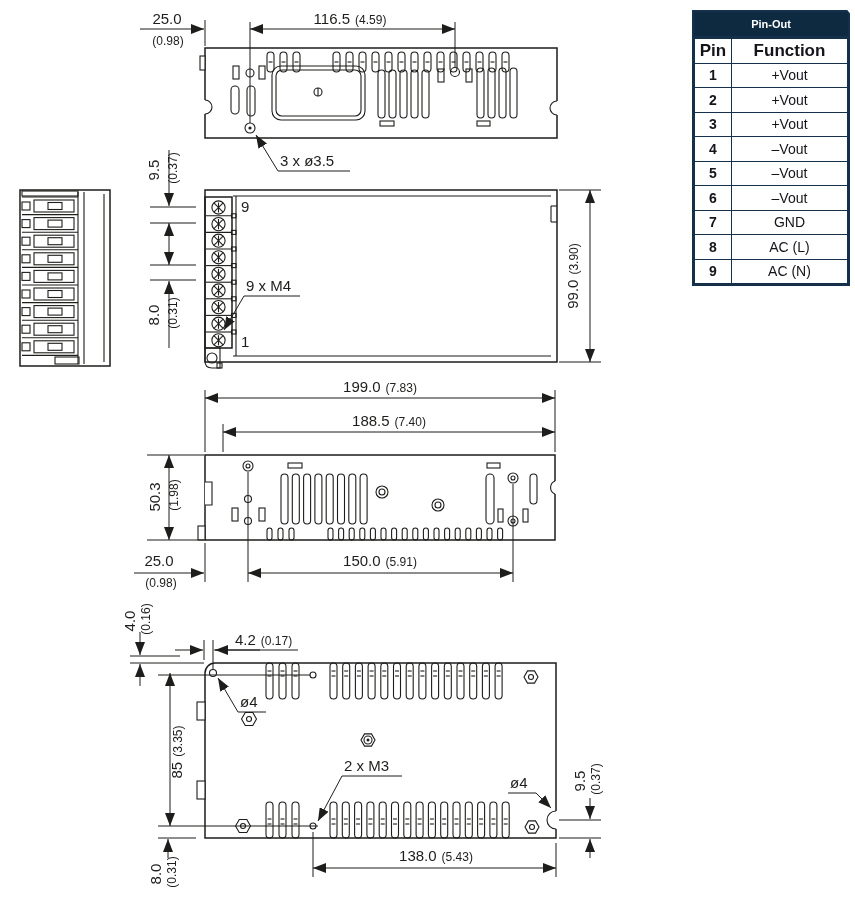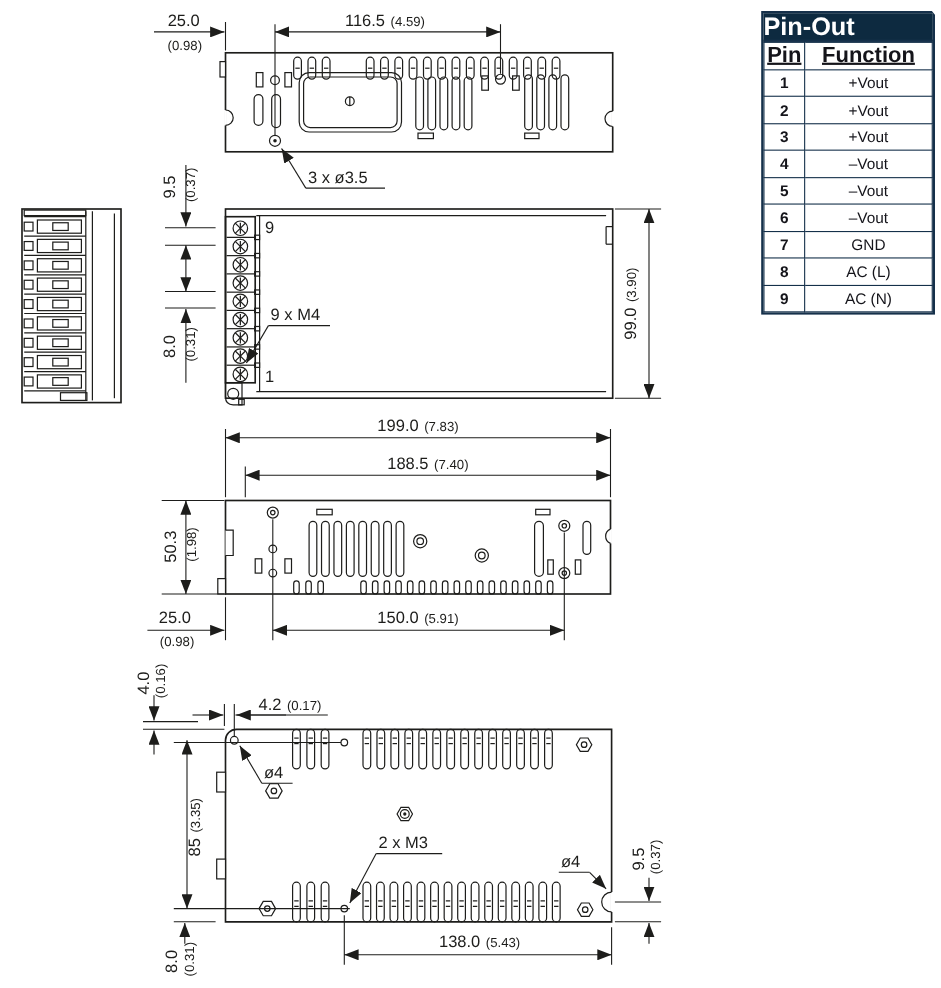--- a/index.html
+++ b/index.html
@@ -8,24 +8,24 @@
   svg .o{stroke-width:1.5;}
   svg .d{stroke-width:1;}
   svg .wf{fill:#fff;}
   svg .cover{stroke:#fff;stroke-width:2.6;}
   svg .sd{fill:#1d1d1b;stroke:none;}
   svg text,svg tspan{fill:#1d1d1b;stroke:none;font-family:"Liberation Sans",sans-serif;}
   .dm{font-size:15px;}
   .din{font-size:12px;}
   .arrh{fill:#1d1d1b;stroke:none;}
   .pinout{position:absolute;left:692px;top:10px;width:154px;background:#fff;border:2px solid #15304a;}
-  .pinout-title{background:#0d2a40;color:#fff;font-weight:700;font-size:23px;text-align:left;height:24px;line-height:24px;border-bottom:2px solid #15304a;}
+  .pinout-title{background:#0d2a40;color:#fff;font-weight:700;font-size:11px;text-align:center;height:24px;line-height:24px;border-bottom:2px solid #15304a;}
   .pinout table{width:100%;border-collapse:collapse;}
   .pinout th,.pinout td{border:1.6px solid #15304a;text-align:center;height:23.5px;font-size:14px;color:#14141a;padding:0;}
-  .pinout th{font-size:20px;font-weight:700;text-decoration:underline;}
+  .pinout th{font-size:17px;font-weight:700;}
   .pinout td.pin{width:36px;font-weight:700;}
 </style>
 </head>
 <body>
 
 <div class="page">
 
 <svg width="855" height="898" viewBox="0 0 855 898" xmlns="http://www.w3.org/2000/svg">
   <defs>
     <marker id="arw" markerUnits="userSpaceOnUse" markerWidth="14" markerHeight="10" refX="13" refY="5" orient="auto-start-reverse">

